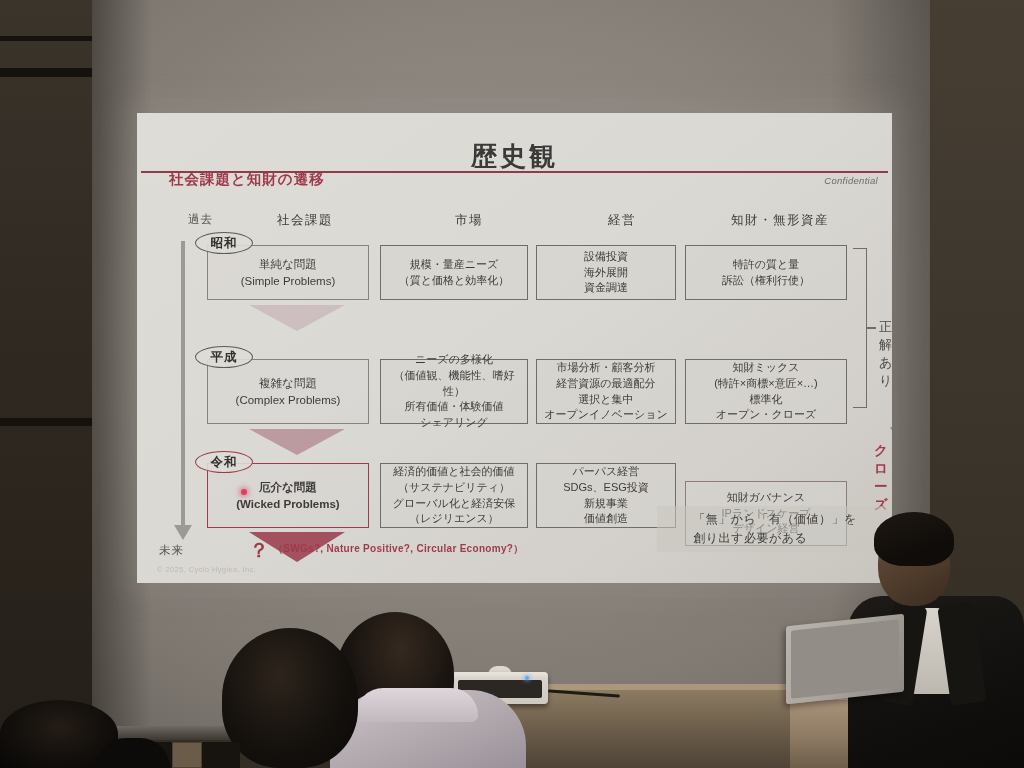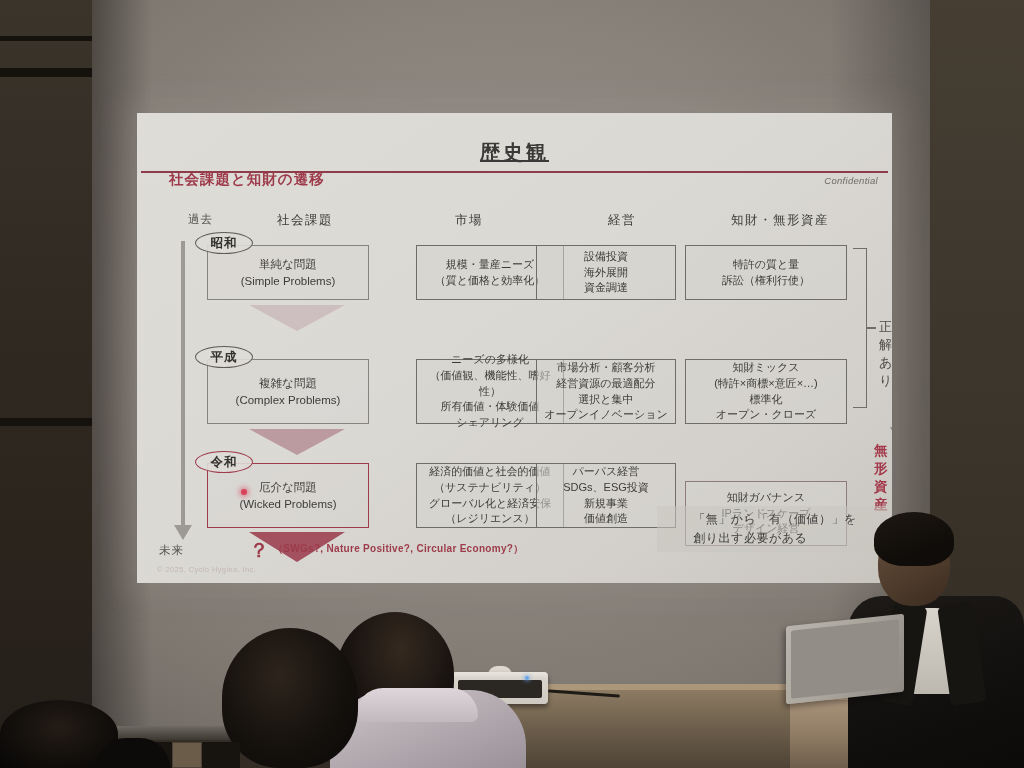--- a/index.html
+++ b/index.html
@@ -32,21 +32,21 @@
             background:linear-gradient(270deg,rgba(20,16,12,.30),rgba(20,16,12,0)); }
 
   
   .slide { position:absolute; left:137px; top:113px; width:755px; height:470px;
            background:linear-gradient(145deg,#dedcd7 0%,#dbd9d4 45%,#d2cfca 80%,#c8c5bf 100%);
            box-shadow:0 0 26px 10px rgba(150,145,138,.28);
            overflow:hidden; }
   .slide-inner { position:absolute; inset:0; }
 
   .slide-title { position:absolute; top:26px; left:0; width:100%; text-align:center;
-                 font-size:20px; font-weight:700; color:#3b3a38; letter-spacing:3px;text-decoration:underline; }
+                 font-size:26px; font-weight:700; color:#3b3a38; letter-spacing:3px; }
   .title-rule { position:absolute; top:58px; left:4px; width:747px; height:2px;
                 background:#8e3b4c; }
   .confidential { position:absolute; top:62px; right:14px; font-size:9.5px;
                   font-style:italic; color:#6d6a66; letter-spacing:.3px; }
 
   .subtitle { position:absolute; top:57px; left:32px; font-size:14.5px; font-weight:700;
               color:#9d3b4b; letter-spacing:1px; }
 
   
   .col-heads { position:absolute; top:99px; left:0; width:100%; height:18px; }
@@ -78,30 +78,30 @@
   
   .row { position:absolute; left:0; width:100%; }
   .row.r1 { top:132px; }
   .row.r2 { top:246px; }
   .row.r3 { top:350px; }
 
   .box { position:absolute; border:1px solid #6f6d69; background:rgba(214,211,206,.55);
          display:flex; align-items:center; justify-content:center; text-align:center;
          color:#3d3c3a; line-height:1.45; }
   .box.k0 { left:70px;  width:162px; }
-  .box.k1 { left:243px; width:148px;margin-left:36px; }
+  .box.k1 { left:243px; width:148px; }
   .box.k2 { left:399px; width:140px; }
   .box.k3 { left:548px; width:162px; }
 
   .row.r1 .box { height:55px; }
   .row.r2 .box { height:65px; }
   .row.r3 .box { height:65px; }
 
   .box.k0 { border-color:#85837e; background:rgba(216,213,208,.35); }
-  .row.r3 .box.k0 { border-color:#9d3b4b; }
+  .row.r3 .box.k0 { border-color:#9d3b4b;font-weight:bold; }
   .row.r3 .box.k3 { border-color:#8e7b80;margin-top:18px; }
 
   .box .bt { font-size:11px; padding:0 3px; }
   .box.k0 .bt { font-size:11.5px; }
 
   
   .chev { position:absolute; left:112px; width:0; height:0;
           border-left:48px solid transparent; border-right:48px solid transparent; }
   .chev.v1 { top:192px; border-top:26px solid #cdbec0; }
   .chev.v2 { top:316px; border-top:26px solid #bb9aa0; }
@@ -298,21 +298,21 @@
           </div>
       </div>
 
       <div class="laser"></div>
 
       <div class="bracket"></div>
       <div class="bracket-tick"></div>
       <div class="ans-yes">正解あり</div>
 
       <div class="ans-arrow-head"></div>
-      <div class="ans-no">無形資産</div>
+      <div class="ans-no">クローズ</div>
 
       <div class="note">
         <div>「無」から「有（価値）」を<br>創り出す必要がある</div>
       </div>
 
       <div class="qmark">？</div>
       <div class="qtext">（SWGs?, Nature Positive?, Circular Economy?）</div>
       <div class="copyright">© 2025, Cyclo Hygiea, Inc.</div>
     </div>
   </div>

